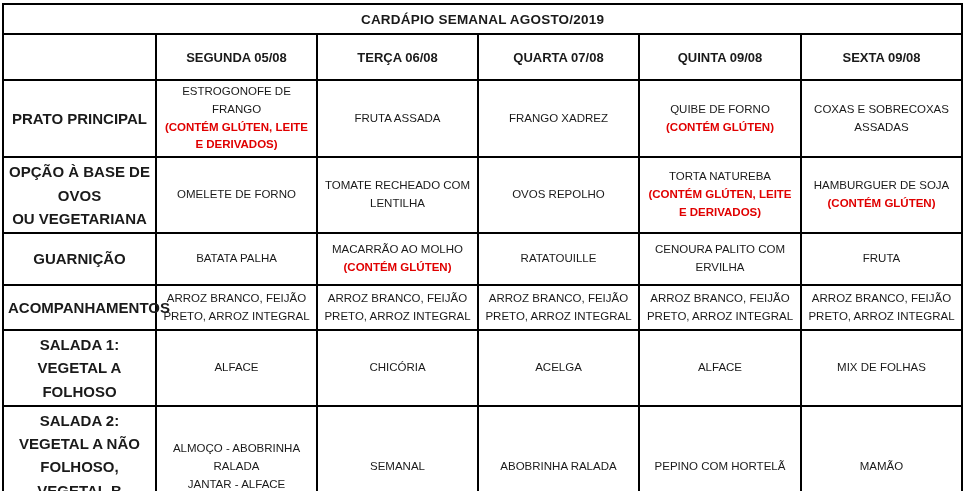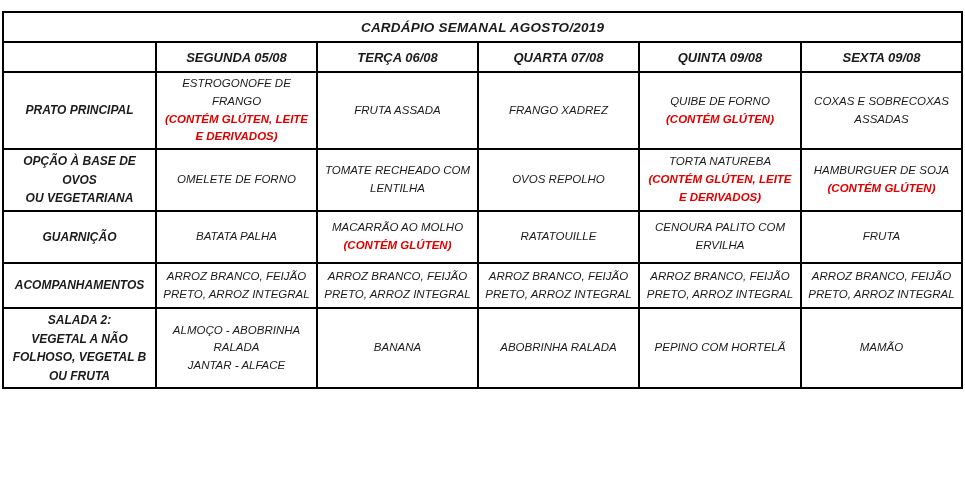--- a/index.html
+++ b/index.html
@@ -4,25 +4,24 @@
 <style>
   html, body {
     margin: 0;
     padding: 0;
     background: #ffffff;
   }
   .sheet {
     width: 965px;
     height: 491px;
     box-sizing: border-box;
-    padding: 11px 2px 2px 2px;
+    padding: 3px 2px 2px 2px;
     background: #ffffff;
     font-family: "Liberation Sans", sans-serif;
     overflow: hidden;
-    font-style: italic;
   }
   table.menu {
     border-collapse: collapse;
     width: 961px;
     table-layout: fixed;
   }
   table.menu th,
   table.menu td {
     border: 2px solid #000000;
     text-align: center;
@@ -40,41 +39,41 @@
     color: #000000;
   }
   th.day {
     font-weight: bold;
     font-size: 13px;
     height: 26px;
     color: #000000;
   }
   th.rowlabel {
     font-weight: bold;
-    font-size: 12px;
+    font-size: 15px;
     white-space: pre-line;
     line-height: 1.55;
     color: #000000;
   }
   td.cell {
     font-size: 11.5px;
     margin-top: 41px;
   }
   td.cell .t {
     display: block;
     white-space: pre-line;
     line-height: 1.55;
   }
   td.cell .w {
     display: block;
     font-weight: bold;
     line-height: 1.55;
   }
   tr.r-title  { height: 30px; }
-  tr.r-head   { height: 30px; }
+  tr.r-head   { height: 46px; }
   tr.r-0      { height: 66px; }
   tr.r-1      { height: 57px; }
   tr.r-2      { height: 52px; }
   tr.r-3      { height: 45px; }
   tr.r-4      { height: 46px; }
   tr.r-5      { height: 80px; }
 </style>
 </head>
 <body>
 
@@ -188,32 +187,51 @@
             <span class="t">ARROZ BRANCO, FEIJÃO PRETO, ARROZ INTEGRAL</span>
           </td>
       <td class="cell">
             <span class="t">ARROZ BRANCO, FEIJÃO PRETO, ARROZ INTEGRAL</span>
           </td>
       <td class="cell">
             <span class="t">ARROZ BRANCO, FEIJÃO PRETO, ARROZ INTEGRAL</span>
           </td>
     </tr>
 
+    <tr class="r-4">
+      <th class="rowlabel">SALADA 1:
+VEGETAL A FOLHOSO</th>
+      <td class="cell">
+            <span class="t">ALFACE</span>
+          </td>
+      <td class="cell">
+            <span class="t">CHICÓRIA</span>
+          </td>
+      <td class="cell">
+            <span class="t">ACELGA</span>
+          </td>
+      <td class="cell">
+            <span class="t">ALFACE</span>
+          </td>
+      <td class="cell">
+            <span class="t">MIX DE FOLHAS</span>
+          </td>
+    </tr>
 
     <tr class="r-5">
       <th class="rowlabel">SALADA 2:
 VEGETAL A NÃO
 FOLHOSO, VEGETAL B
 OU FRUTA</th>
       <td class="cell">
             <span class="t">ALMOÇO - ABOBRINHA RALADA
 JANTAR - ALFACE</span>
           </td>
       <td class="cell">
-            <span class="t">BANANA</span>
+            <span class="t">SEMANAL</span>
           </td>
       <td class="cell">
             <span class="t">ABOBRINHA RALADA</span>
           </td>
       <td class="cell">
             <span class="t">PEPINO COM HORTELÃ</span>
           </td>
       <td class="cell">
             <span class="t">MAMÃO</span>
           </td>

